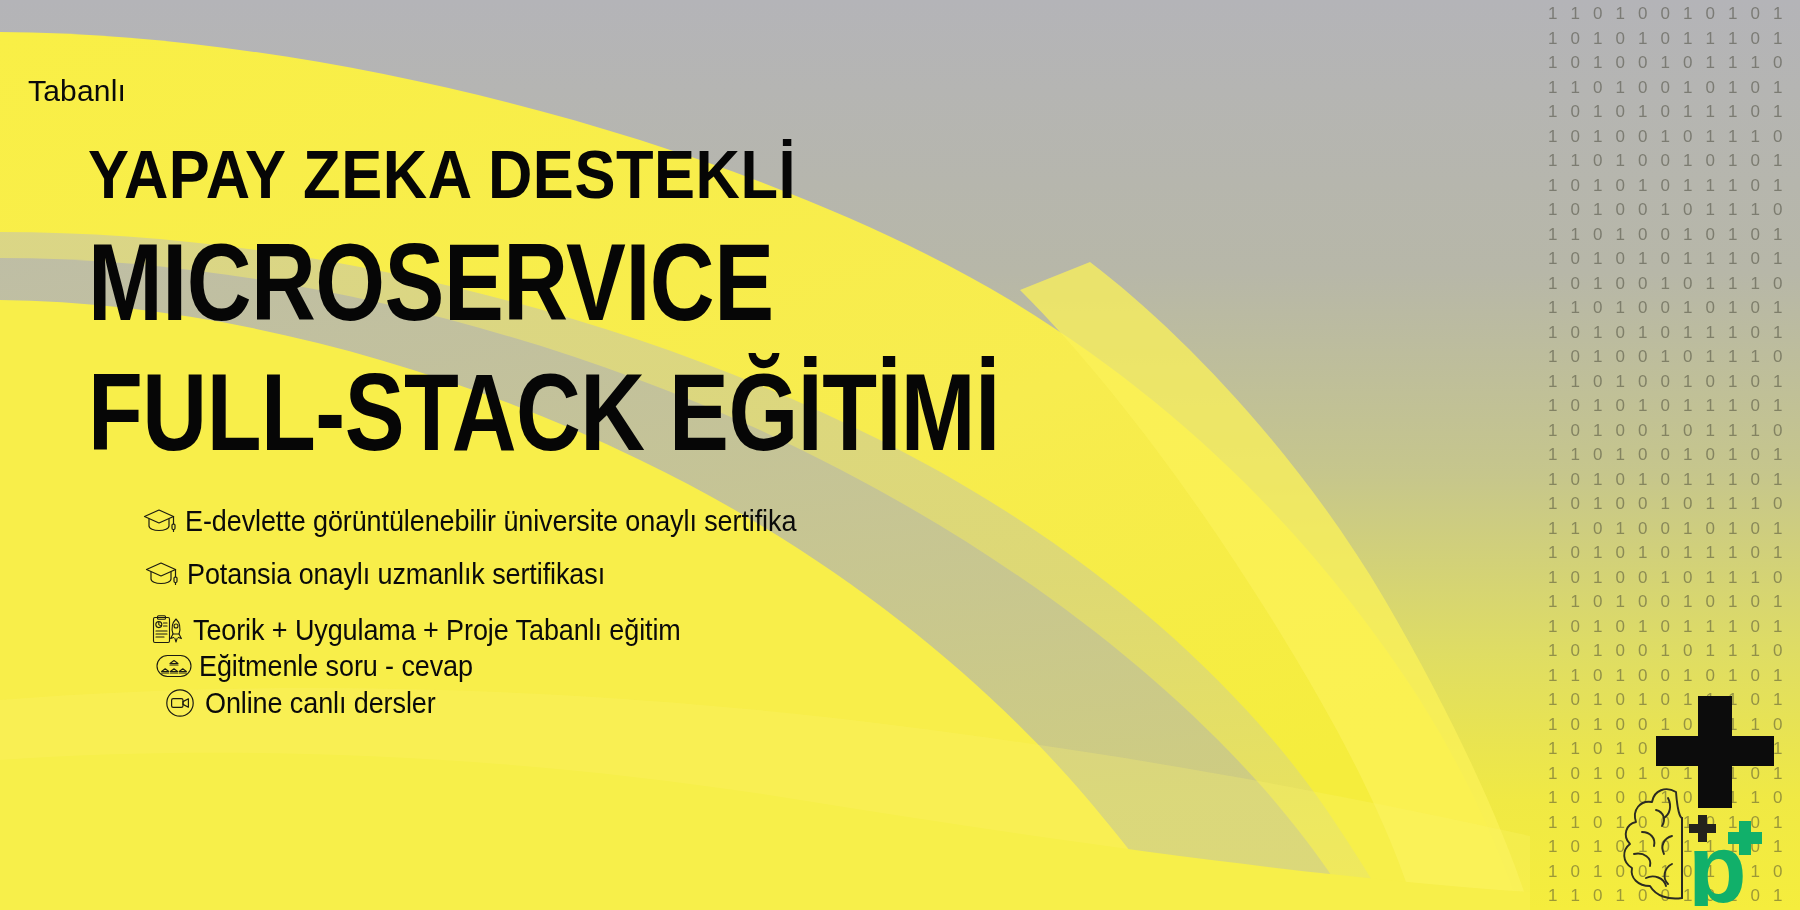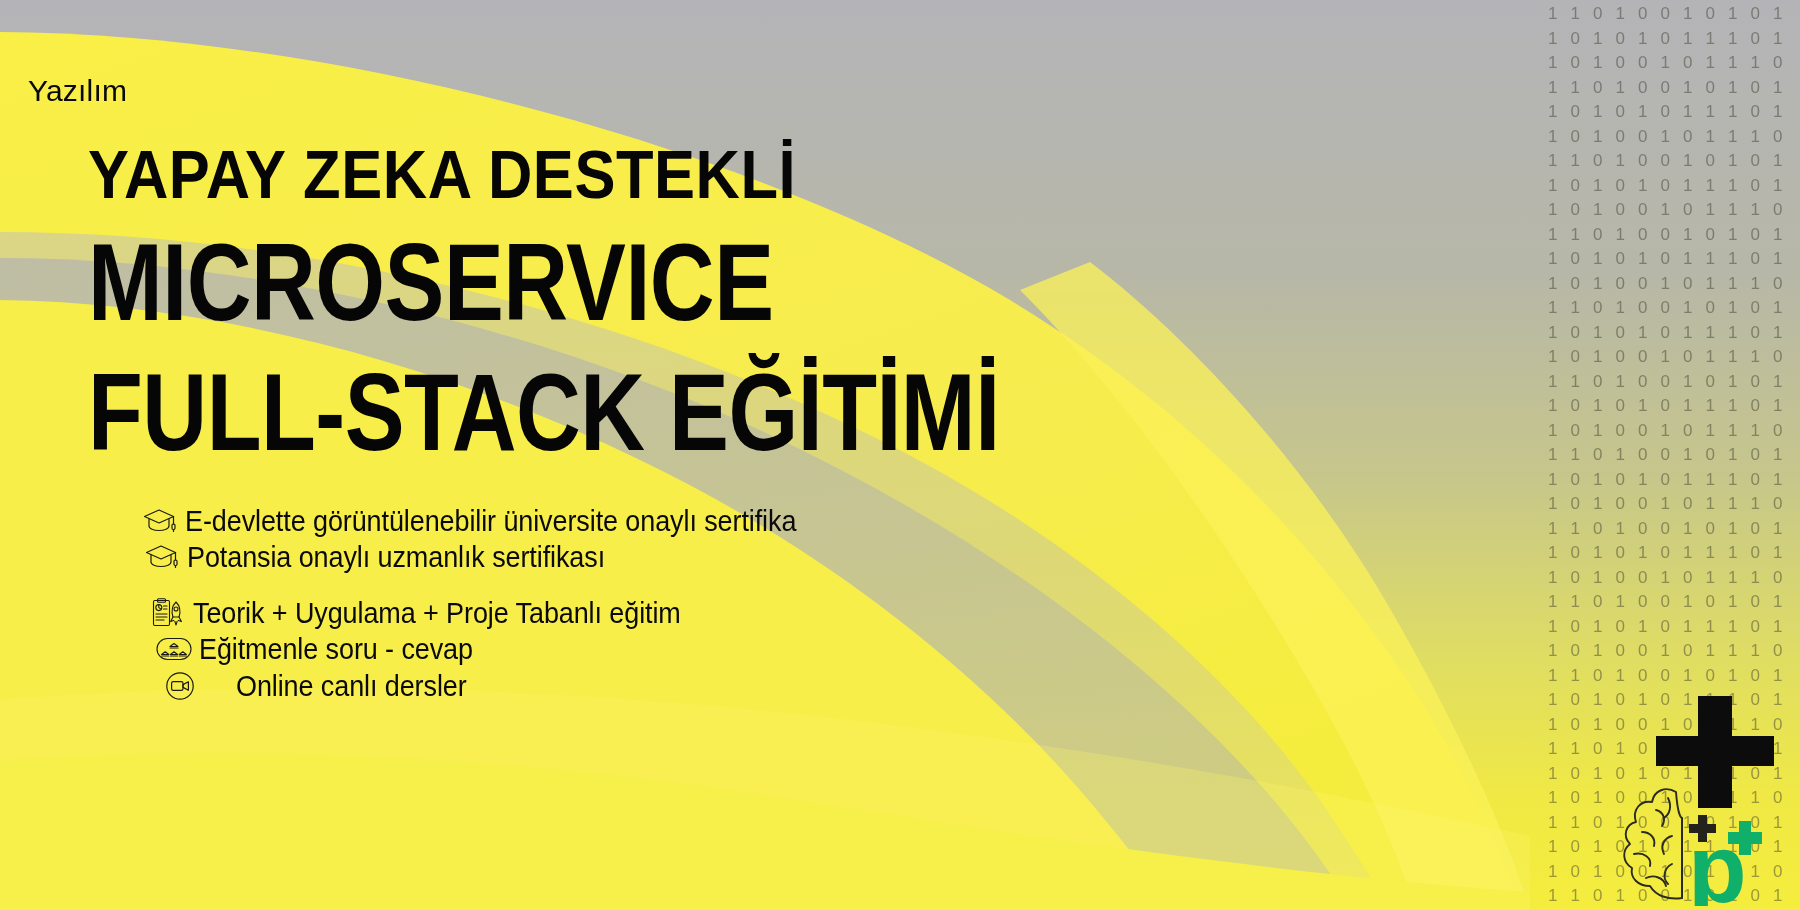--- a/index.html
+++ b/index.html
@@ -105,25 +105,25 @@
   .bullet .ico svg { display:block; overflow:visible; }
   .bullet .txt {
     font-size:27px;
     color:#0a0a0a;
     white-space:nowrap;
     letter-spacing:-0.1px;
     transform:scaleY(1.06);
   }
   
   .bullet.i0 { margin-left:0px; }
-  .bullet.i1 { margin-left:2px; }
+  .bullet.i1 { margin-left:2px;margin-top:17px; }
   .bullet.i2 { margin-left:8px;margin-top:19px; }
   .bullet.i3 { margin-left:8px; }
   .bullet.i4 { margin-left:14px; }
-  .bullet.i5 { margin-left:20px;gap:31px; }
+  .bullet.i5 { margin-left:20px; }
 
   
   #logo {
     position:absolute;
     right:14px; bottom:4px;
     width:170px; height:220px;
     z-index:6;
   }
 </style>
 </head>
@@ -660,21 +660,21 @@
         <span>1</span>
         <span>0</span>
         <span>1</span>
         <span>0</span>
         <span>1</span>
       </div>
     </div>
 
   <div id="content">
 
-    <div id="kicker">Yazılım</div>
+    <div id="kicker">Tabanlı</div>
 
     <div class="head" id="head1">YAPAY ZEKA DESTEKLİ</div>
 
     <div class="head" id="head2">MICROSERVICE</div>
 
     <div class="head" id="head3">FULL-STACK EĞİTİMİ</div>
 
     <div id="bullets">
         <div class="bullet i0">
           <span class="ico">

